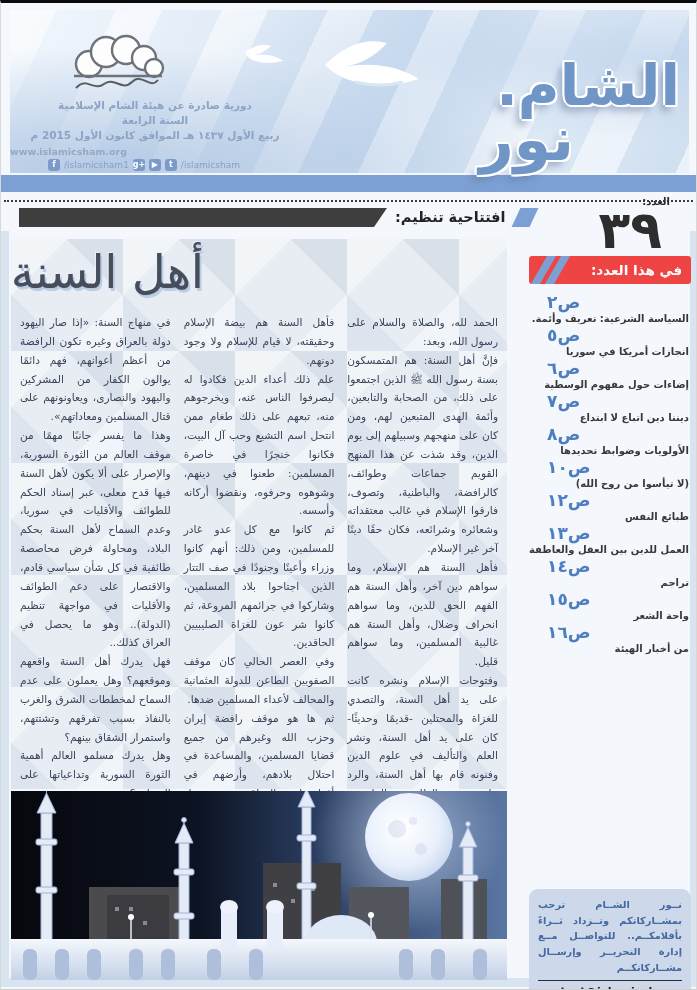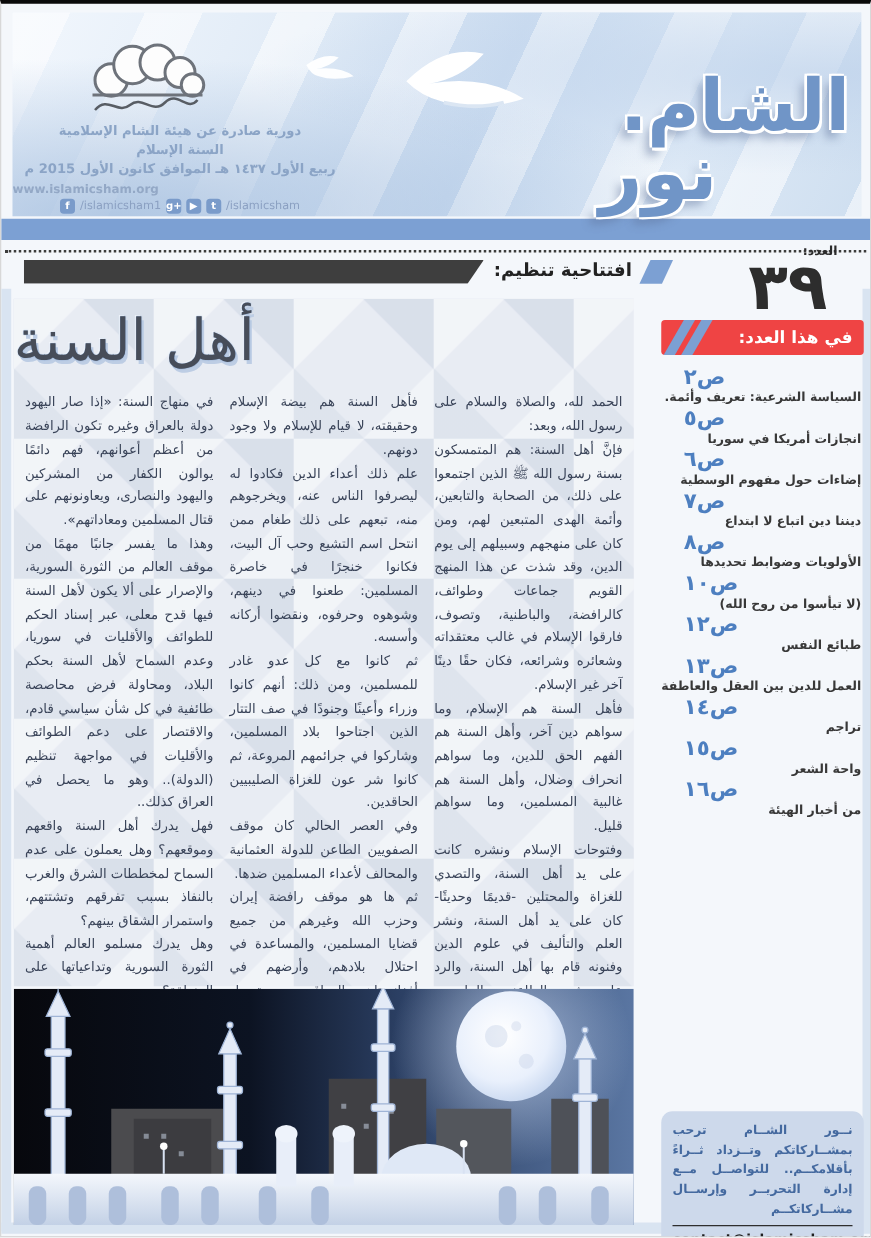--- a/index.html
+++ b/index.html
@@ -20,21 +20,21 @@
   
   .header{
     position:absolute;left:9px;top:7px;width:679px;height:163px;z-index:1;
     background:
       radial-gradient(ellipse at 12% 100%, rgba(164,190,222,.8), rgba(164,190,222,0) 55%),
       radial-gradient(ellipse at 96% 30%, rgba(190,210,235,.7), rgba(190,210,235,0) 50%),
       repeating-linear-gradient(115deg, rgba(255,255,255,.55) 0 42px, rgba(255,255,255,0) 42px 96px),
       linear-gradient(115deg,#f2f7fd 0%,#e2ecf7 30%,#cbdcf0 55%,#dde9f6 78%,#cfdff0 100%);
   }
   .logo{position:absolute;left:46px;top:12px;}
-  .hdr-info{position:absolute;left:0;top:88px;width:268px;text-align:center;direction:rtl;color:#8ba4c6;}
+  .hdr-info{position:absolute;left:11px;top:88px;width:268px;text-align:center;direction:rtl;color:#8ba4c6;}
   .hdr-info .ln{font-size:10.5px;line-height:15px;font-weight:bold;}
   .hdr-site{position:absolute;left:0;top:136px;width:268px;text-align:left;font-size:9.5px;color:#93a8c6;font-weight:bold;}
   .hdr-social{position:absolute;left:0;top:149px;width:268px;display:flex;justify-content:center;align-items:center;gap:4px;font-size:9px;color:#8ba0c2;}
   .sico{display:inline-block;width:12px;height:12px;border-radius:3px;background:#7a9bca;color:#fff;
         font-size:8px;line-height:12px;text-align:center;font-weight:bold;}
   .doves{position:absolute;left:195px;top:10px;}
 
   
   .masthead{position:absolute;z-index:4;direction:rtl;color:#7095c7;font-weight:bold;
     text-shadow:2px 0 0 #fff,-2px 0 0 #fff,0 2px 0 #fff,0 -2px 0 #fff,2px 2px 0 #fff,-2px -2px 0 #fff,-5px 6px 7px rgba(90,110,150,.45);}
@@ -115,21 +115,21 @@
         <circle cx="50" cy="30" r="15"></circle>
         <circle cx="70" cy="28" r="14"></circle>
         <circle cx="88" cy="36" r="12"></circle>
         <circle cx="98" cy="46" r="9"></circle>
       </g>
       <path d="M18,54 H106" stroke="#6e737b" stroke-width="2.4"></path>
       <path d="M20,66 C30,54 38,70 48,62 S66,70 76,60 S94,68 102,58" stroke="#585d64" stroke-width="2" fill="none"></path>
     </svg>
     <div class="hdr-info">
       <div class="ln">دورية صادرة عن هيئة الشام الإسلامية</div>
-      <div class="ln">السنة الإسلام</div>
+      <div class="ln">السنة الرابعة</div>
       <div class="ln">ربيع الأول ١٤٣٧ هـ الموافق كانون الأول 2015 م</div>
     </div>
     <div class="hdr-site">www.islamicsham.org</div>
     <div class="hdr-social">
       <span class="sico">f</span>
       <span>/islamicsham1</span>
       <span class="sico">g+</span>
       <span class="sico">▶</span>
       <span class="sico">t</span>
       <span>/islamicsham</span>

